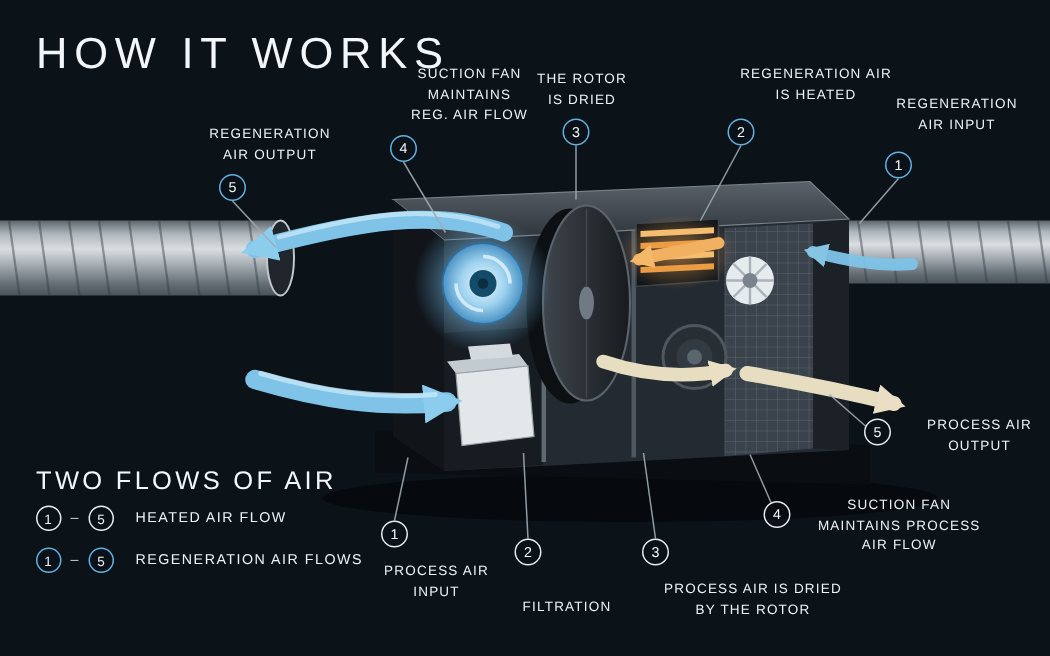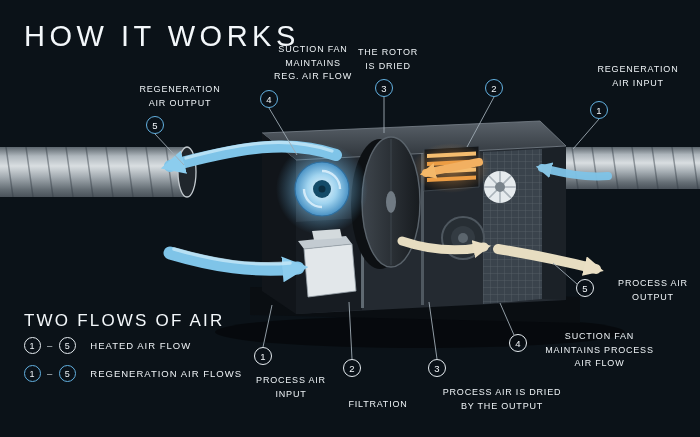--- a/index.html
+++ b/index.html
@@ -200,36 +200,38 @@
 
   <div class="lbl" style="left:258px;top:43px;width:110px">SUCTION FAN
 MAINTAINS
 REG. AIR FLOW</div>
   <div class="num blue" style="left:260px;top:90px">4</div>
 
   <div class="lbl ctr" style="left:345px;top:46px;width:86px">THE ROTOR
 IS DRIED</div>
   <div class="num blue" style="left:375px;top:79px">3</div>
 
+  <div class="lbl" style="left:484px;top:43px;width:120px">REGENERATION AIR
+IS HEATED</div>
   <div class="num blue" style="left:485px;top:79px">2</div>
 
   <div class="lbl" style="left:588px;top:63px;width:100px">REGENERATION
 AIR INPUT</div>
   <div class="num blue" style="left:590px;top:101px">1</div>
 
   <div class="num white" style="left:254px;top:347px">1</div>
   <div class="lbl" style="left:246px;top:374px;width:90px">PROCESS AIR
 INPUT</div>
 
   <div class="num white" style="left:343px;top:359px">2</div>
   <div class="lbl" style="left:333px;top:398px;width:90px">FILTRATION</div>
 
   <div class="num white" style="left:428px;top:359px">3</div>
   <div class="lbl" style="left:432px;top:386px;width:140px">PROCESS AIR IS DRIED
-BY THE OUTPUT</div>
+BY THE ROTOR</div>
 
   <div class="num white" style="left:509px;top:334px">4</div>
   <div class="lbl" style="left:537px;top:330px;width:125px">SUCTION FAN
 MAINTAINS PROCESS
 AIR FLOW</div>
 
   <div class="num white" style="left:576px;top:279px">5</div>
   <div class="lbl" style="left:603px;top:277px;width:100px">PROCESS AIR
 OUTPUT</div>
 

